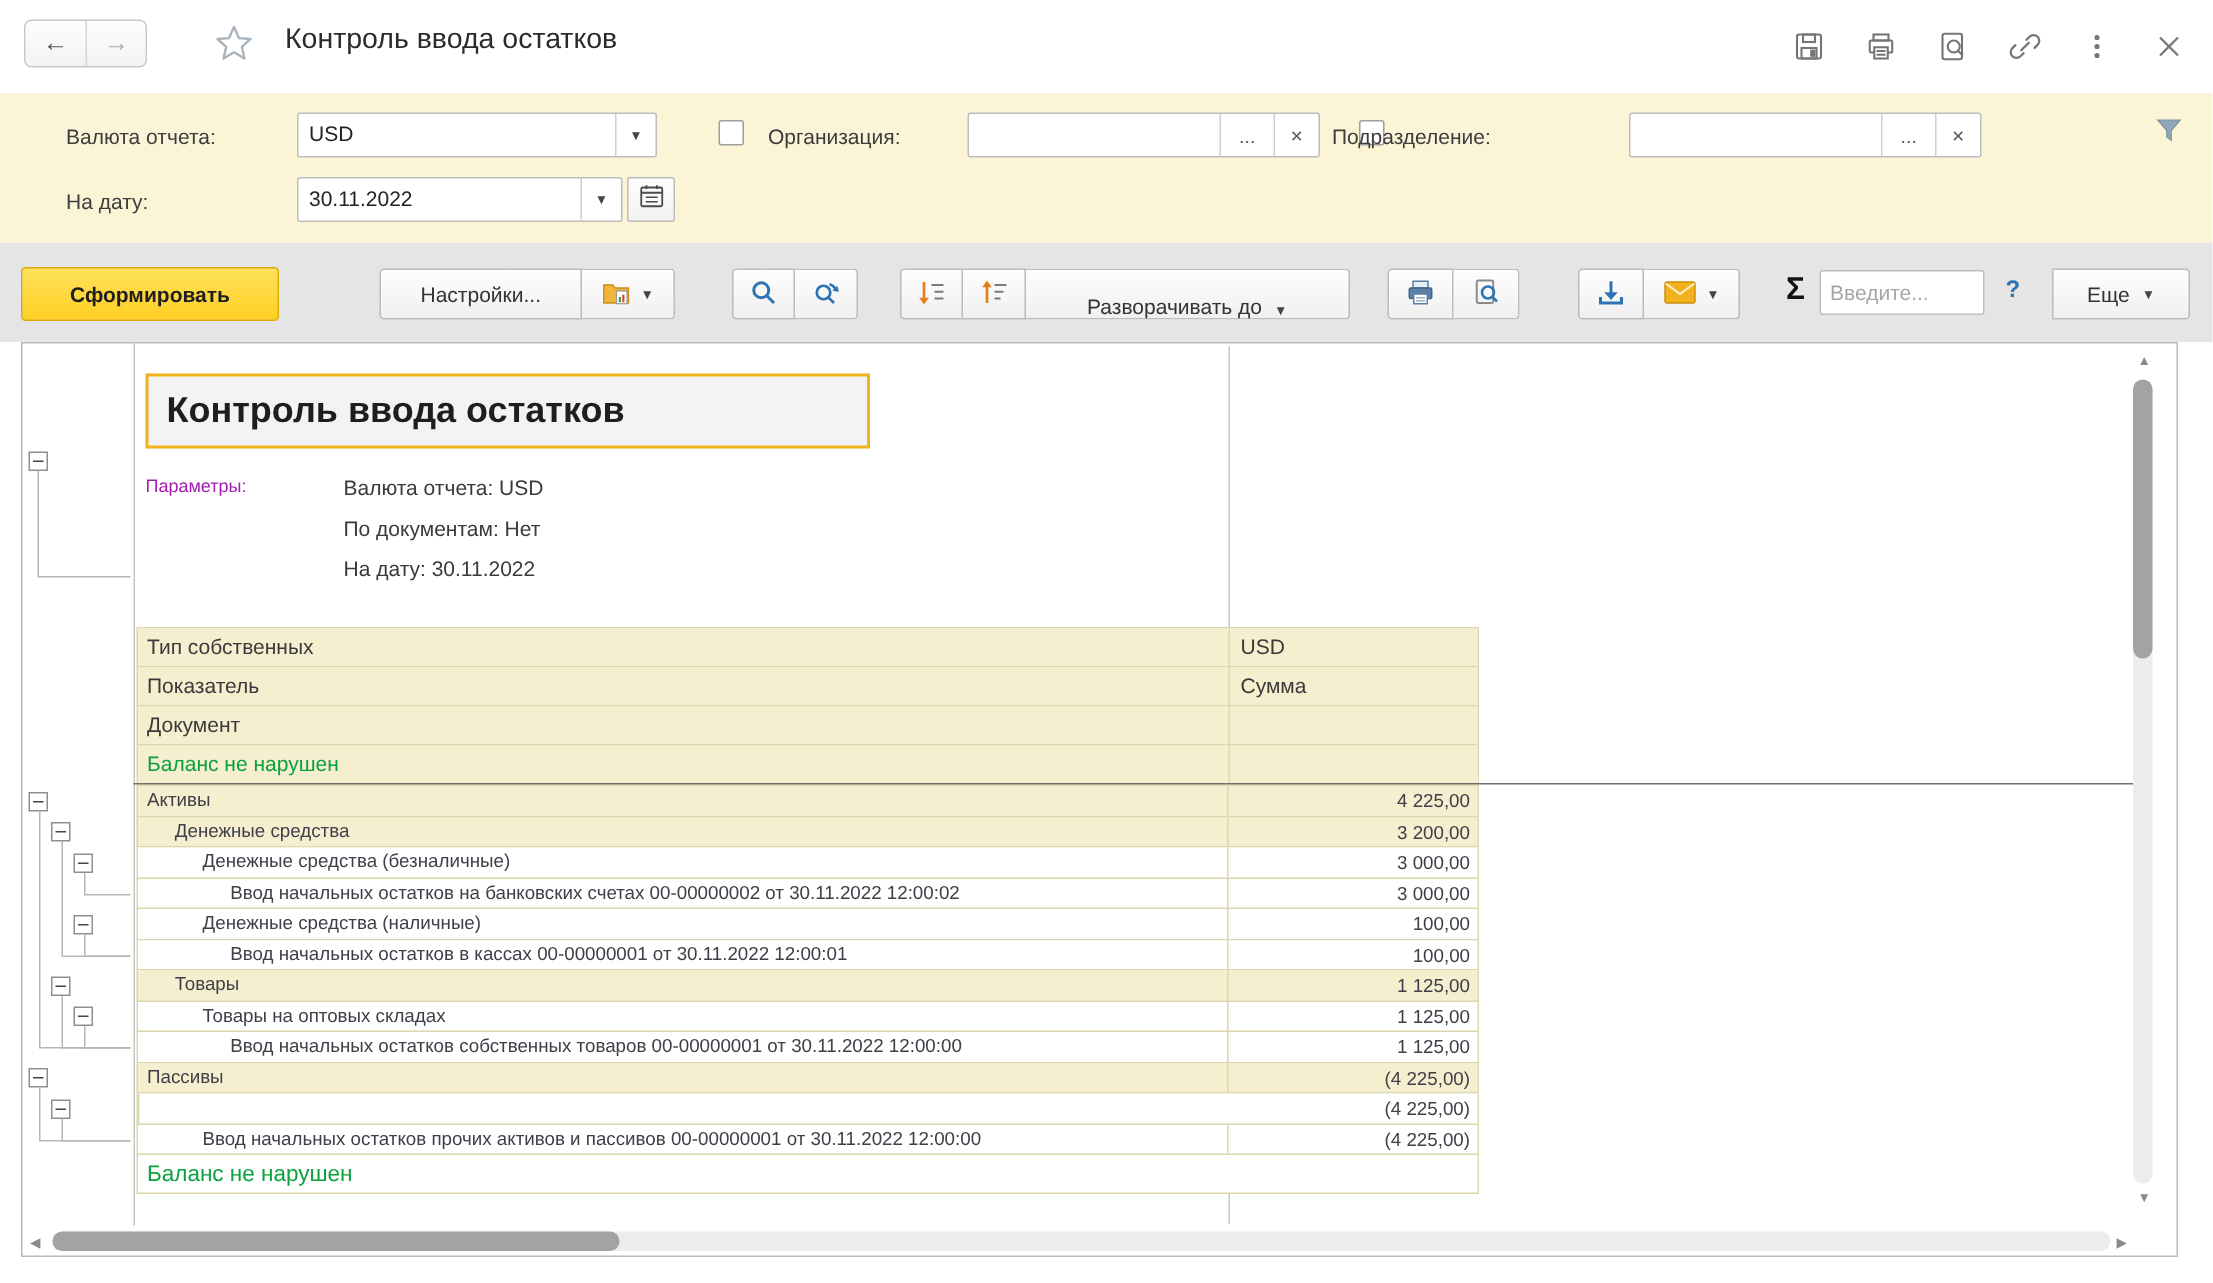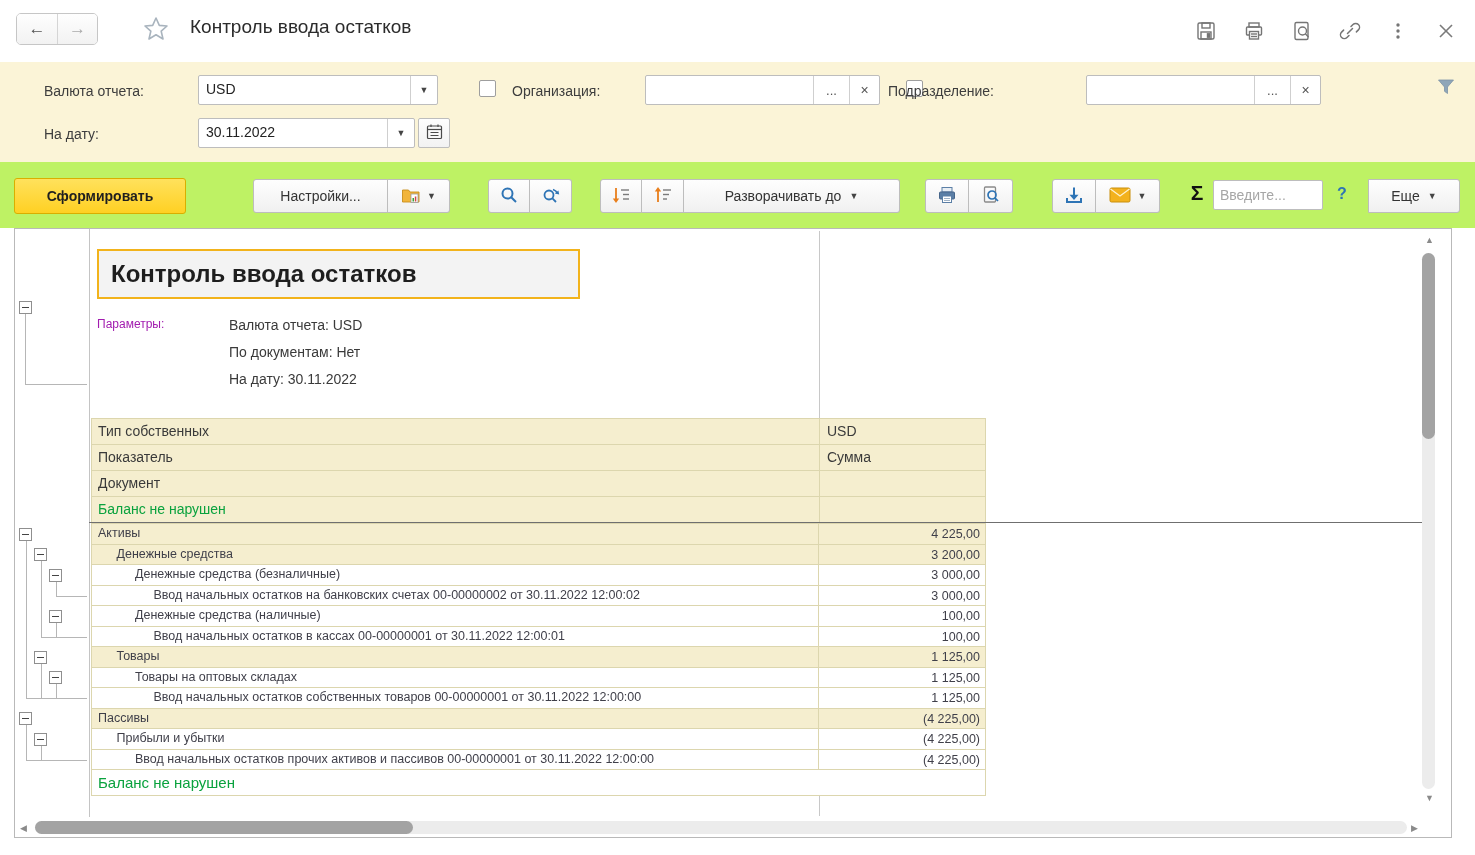--- a/index.html
+++ b/index.html
@@ -26,21 +26,21 @@
     border-radius:2px; font-size:14px; color:#222; }
   .field .txt { position:absolute; left:7px; top:5px; white-space:nowrap; }
   .seg { position:absolute; top:0; height:28px; border-left:1px solid #CFCFCF;
     display:flex; align-items:center; justify-content:center; color:#555; }
   .caret { font-size:9px; color:#444; }
   .chk { position:absolute; width:17px; height:17px; background:#fff; border:1px solid #9E9E9E; border-radius:2px; }
   .calbtn { position:absolute; width:32px; height:30px; border:1px solid #BDBDBD; border-radius:2px;
     background:linear-gradient(#FEFEFE,#F2F2F2); display:flex; align-items:center; justify-content:center; }
 
   
-  .toolbar { position:absolute; left:0; top:162px; width:1475px; height:66px; background:#bef264; }
+  .toolbar { position:absolute; left:0; top:162px; width:1475px; height:66px; background:#e5e5e5; }
   .tbtn { height:34px; border:1px solid #BDBDBD; background:linear-gradient(#FEFEFE,#F0F0F0);
     font-size:14px; color:#333; display:inline-flex; align-items:center; justify-content:center;
     border-radius:3px; padding:0 12px; }
   .tgroup { position:absolute; display:flex; }
   .tgroup .tbtn { border-radius:0; border-left-width:0; }
   .tgroup .tbtn:first-child { border-left-width:1px; border-radius:3px 0 0 3px; }
   .tgroup .tbtn:last-child { border-radius:0 3px 3px 0; }
   .btn-yellow { position:absolute; left:14px; top:16px; width:172px; height:36px;
     background:linear-gradient(#FFE15C,#FFD023); border:1px solid #D9AE00; border-radius:3px;
     font-size:14px; font-weight:bold; color:#1F1F1F; display:flex; align-items:center; justify-content:center; }
@@ -275,21 +275,21 @@
             <line x1="5" y1="17" x2="5" y2="5" stroke="#E87E1B" stroke-width="1.8"></line>
         <polygon points="5,2 1.8,6.5 8.2,6.5" fill="#E87E1B"></polygon>
         <g stroke="#7A7A7A" stroke-width="1.4">
               <line x1="10" y1="5" x2="18" y2="5"></line>
               <line x1="10" y1="9.5" x2="16" y2="9.5"></line>
               <line x1="10" y1="14" x2="14" y2="14"></line>
             </g>
           </svg>
       </span>
     </div>
-    <div class="tbtn" style="width:216px; gap:8px;">
+    <div class="tbtn" style="width:216px; gap:8px;align-items:flex-end;">
       <span>Разворачивать до</span>
       <span class="caret">▼</span>
     </div>
   </div>
 
   <div class="tgroup" style="left:925px; top:17px;">
     <div class="tbtn iconbtn" style="width:44px;">
       <span>
         <svg width="20" height="20" viewBox="0 0 20 20">
             <rect x="5" y="2.5" width="10" height="4.5" fill="#E8EEF4" stroke="#5B7FA6"></rect>
@@ -412,21 +412,20 @@
       </div>
       <div class="trow">
         <div class="tn" style="padding-left: 61.5px;">Ввод начальных остатков собственных товаров 00-00000001 от 30.11.2022 12:00:00</div>
         <div class="tv">1 125,00</div>
       </div>
       <div class="trow cream">
         <div class="tn" style="padding-left: 6px;">Пассивы</div>
         <div class="tv">(4 225,00)</div>
       </div>
       <div class="trow">
-        <div class="tn" style="padding-left: 24.5px;">Прибыли и убытки</div>
         <div class="tv">(4 225,00)</div>
       </div>
       <div class="trow">
         <div class="tn" style="padding-left: 43px;">Ввод начальных остатков прочих активов и пассивов 00-00000001 от 30.11.2022 12:00:00</div>
         <div class="tv">(4 225,00)</div>
       </div>
     </div>
   <div class="frow">Баланс не нарушен</div>
 
   <div id="gutter">

